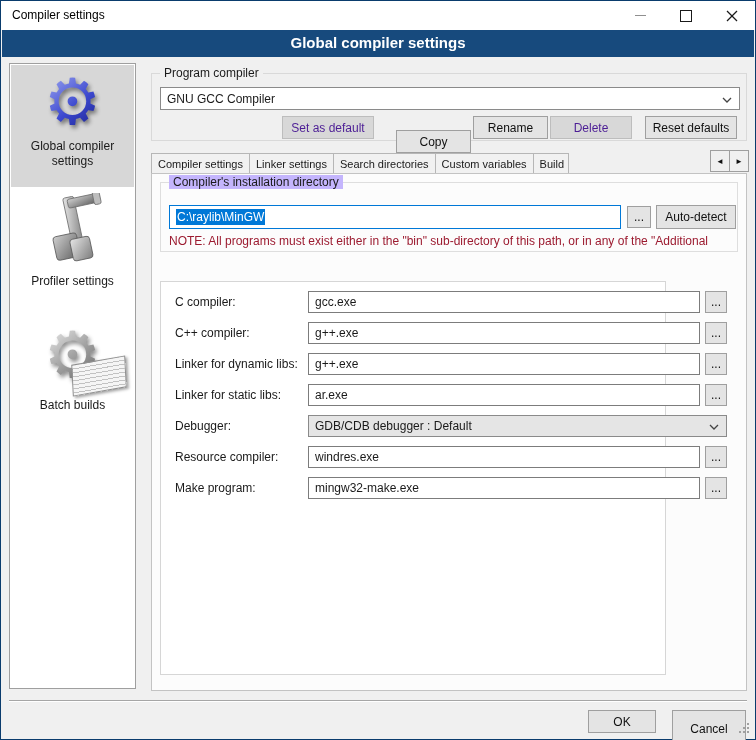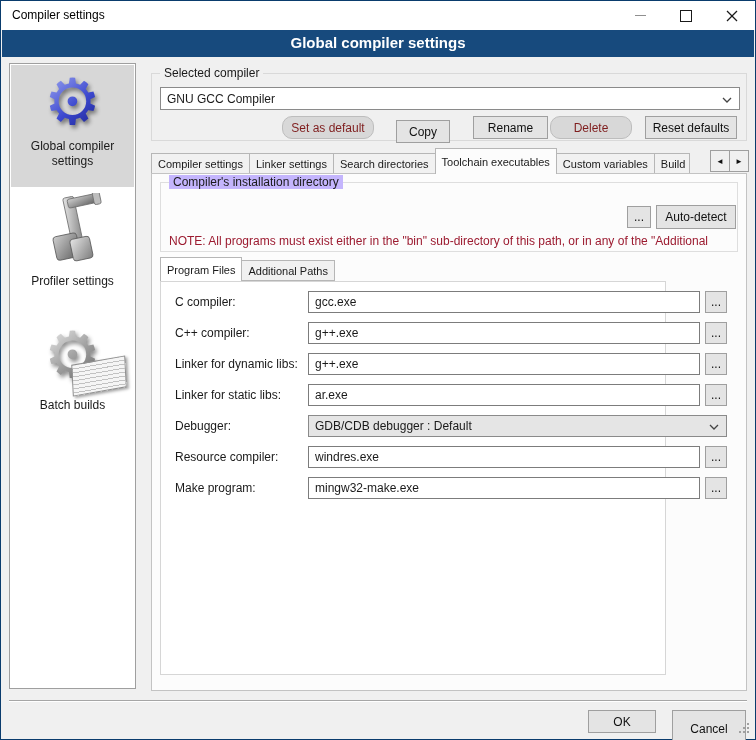--- a/index.html
+++ b/index.html
@@ -40,21 +40,21 @@
 
   
   .group{position:absolute;border:1px solid #d9d9d9;box-sizing:border-box;}
   .legend{position:absolute;top:-8px;left:8px;padding:0 4px;font-size:12px;line-height:14px;}
   .legend.on-gray{background:#f0f0f0;}
   .legend.on-white{background:#c4b5fd;}
 
   
   .btn{position:absolute;background:#e4e4e4;border:1px solid #9f9f9f;box-sizing:border-box;
        font-size:12px;text-align:center;color:#111;display:flex;align-items:center;justify-content:center;}
-  .btn.disabled{background:#d8d8d8;border-color:#bdbdbd;color:#7f1d1d;border-radius:10px;}
+  .btn.disabled{background:#d8d8d8;border-color:#bdbdbd;color:#4c1d95;}
   .combo{position:absolute;background:#fff;border:1px solid #8a8a8a;box-sizing:border-box;
          display:flex;align-items:center;padding-left:6px;font-size:12px;}
   .combo.gray{background:#e5e5e5;}
   .combo .chev{position:absolute;right:7px;top:50%;transform:translateY(-50%);}
   .tinput{position:absolute;background:#fff;border:1px solid #7c7c7c;box-sizing:border-box;
           display:flex;align-items:center;padding-left:6px;font-size:12px;}
   .tinput.focused{border-color:#0078d7;}
   .sel-text{background:#0078d7;color:#fff;padding:1px 1px;}
 
   
@@ -142,64 +142,62 @@
             <rect x="18" y="40" width="24" height="24" rx="3" fill="url(#cg2)" stroke="#5a5a5a" stroke-width="0.8"></rect>
             <rect x="34" y="46" width="20" height="22" rx="3" fill="url(#cg1)" stroke="#5a5a5a" stroke-width="0.8"></rect>
           </g>
         </svg>
       </div>
       <div class="side-label">Profiler settings</div>
     </div>
   </div>
 
   <div class="group" style="left:150px;top:72px;width:596px;height:68px;">
-    <span class="legend on-gray">Selected compiler</span>
+    <span class="legend on-gray">Program compiler</span>
     <div class="combo" style="left:8px;top:13px;width:580px;height:23px;">
       <span>GNU GCC Compiler</span>
       <span class="chev">
         <svg width="10" height="6" viewBox="0 0 10 6">
             <polyline points="1,1 5,5 9,1" fill="none" stroke="#444" stroke-width="1.3"></polyline>
           </svg>
       </span>
     </div>
     <div class="btn disabled" style="left:130px;top:42px;width:92px;height:23px;">Set as default</div>
-    <div class="btn" style="left:244px;top:46px;width:54px;height:23px;">Copy</div>
+    <div class="btn" style="left:244px;top:56px;width:75px;height:23px;">Copy</div>
     <div class="btn" style="left:321px;top:42px;width:75px;height:23px;">Rename</div>
     <div class="btn disabled" style="left:398px;top:42px;width:82px;height:23px;">Delete</div>
     <div class="btn" style="left:493px;top:42px;width:92px;height:23px;">Reset defaults</div>
   </div>
 
   <div class="tabstrip" style="left:150px;top:147px;width:560px;height:26px;">
     <div class="tab">Compiler settings</div>
     <div class="tab">Linker settings</div>
     <div class="tab">Search directories</div>
-    <div class="tab active">Toolchain executables</div>
     <div class="tab">Custom variables</div>
     <div class="tab clip">Build</div>
   </div>
   <div class="scrollbtn" style="left:709px;top:149px;">
       <span>◄</span>
     </div>
   <div class="scrollbtn" style="left:728px;top:149px;">
       <span>►</span>
     </div>
 
   <div class="main-panel">
 
     <div class="group" style="left:8px;top:8px;width:578px;height:70px;border-color:#dedede;">
       <span class="legend on-white">Compiler's installation directory</span>
+      <div class="tinput focused" style="left:8px;top:22px;width:452px;height:24px;">
+        <span class="sel-text">C:\raylib\MinGW</span>
+      </div>
       <div class="btn" style="left:466px;top:23px;width:24px;height:22px;">...</div>
       <div class="btn" style="left:495px;top:22px;width:80px;height:24px;">Auto-detect</div>
       <div class="note">NOTE: All programs must exist either in the "bin" sub-directory of this path, or in any of the "Additional</div>
     </div>
 
-    <div class="tabstrip inner" style="left:8px;top:83px;width:578px;height:24px;">
-      <div class="tab active">Program Files</div>
-      <div class="tab">Additional Paths</div>
-    </div>
 
     <div class="inner-panel">
 
       <div>
         <span class="frow-label" style="top:9px;">C compiler:</span>
         <div class="tinput" style="left:147px;top:9px;width:392px;height:22px;">
             <span>gcc.exe</span>
           </div>
         <div class="btn" style="left:544px;top:9px;width:22px;height:22px;">...</div>
       </div>

